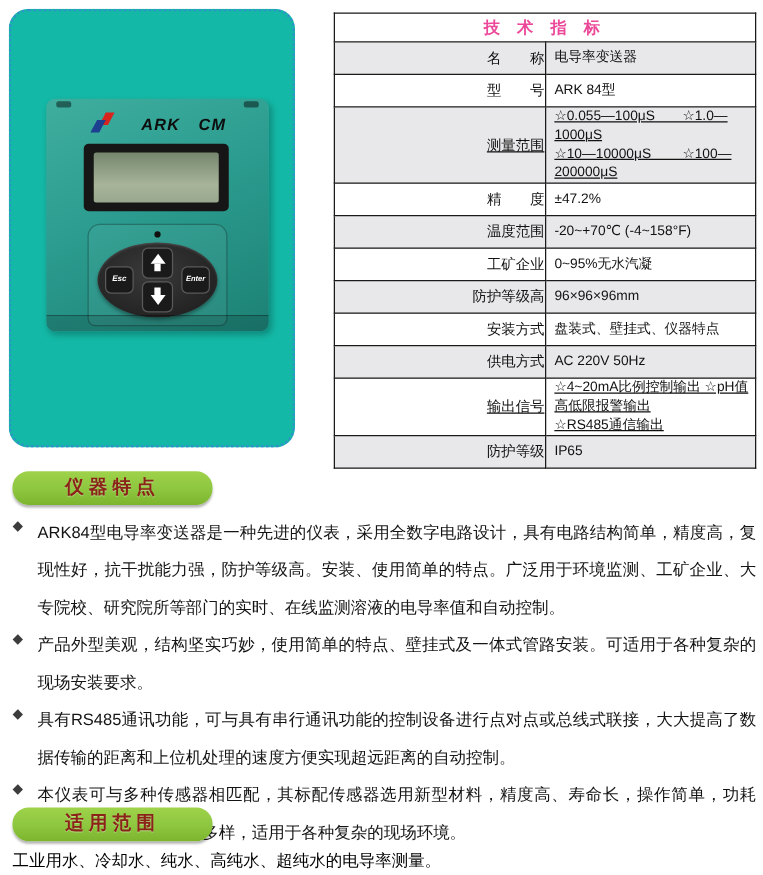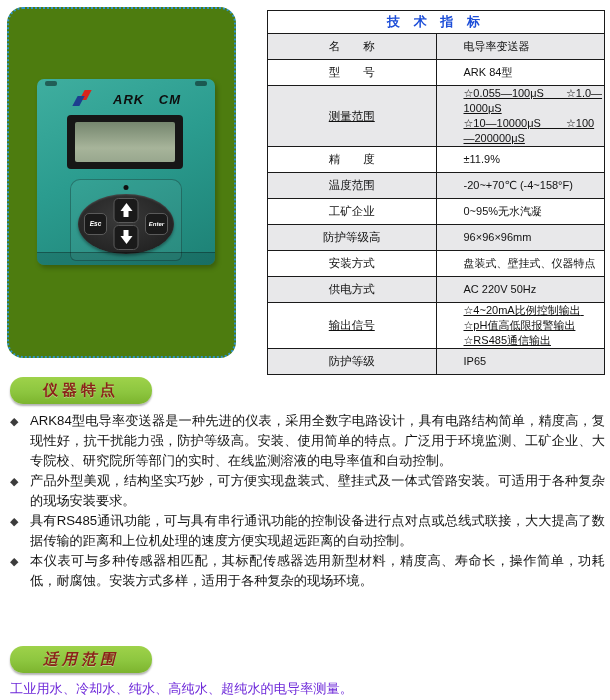--- a/index.html
+++ b/index.html
@@ -1,21 +1,21 @@
 <!DOCTYPE html>
 <html><head>
 <meta charset="utf-8">
 <style>
   * { margin:0; padding:0; box-sizing:border-box; }
   body { background:#fff; font-family:"Liberation Sans","DejaVu Sans",sans-serif; }
   .page { position:relative; width:610px; height:700px; background:#fff; overflow:hidden; }
 
   
   .photo-box { position:absolute; left:7px; top:7px; width:229px; height:351px;
-    border:2px dotted #2e93c9; border-radius:16px; background:#4d7c0f; }
+    border:2px dotted #2e93c9; border-radius:16px; background:#14b8a6; }
   .device { position:absolute; left:28px; top:70px; width:178px; height:186px;
     background:linear-gradient(155deg,#3fae9f 0%,#2b9c8f 45%,#1d8175 100%);
     border-radius:7px; box-shadow:2px 3px 5px rgba(0,0,0,.25); }
   .screw { position:absolute; top:2px; width:12px; height:5px; background:rgba(0,0,0,.45); border-radius:2px; }
   .screw.tl { left:8px; } .screw.tr { right:8px; }
   .device-label { position:absolute; top:13px; right:34px; font-size:13px; font-weight:bold;
     font-style:italic; color:#0d0d0d; letter-spacing:1px; word-spacing:10px; }
   .logo { position:absolute; left:36px; top:11px; width:18px; height:16px; }
   .logo .stripe-red { position:absolute; right:2px; top:0; width:7px; height:10px;
     background:#d8251c; transform:skewX(-28deg); }
@@ -48,48 +48,48 @@
   .arr-tri-down { width:0; height:0; margin:0 auto; border-left:6px solid transparent;
     border-right:6px solid transparent; border-top:8px solid #fff; }
   .arr-stem-top { width:5px; height:6px; margin:4px auto 0; background:#fff; }
   .bottom-strip { position:absolute; left:0; right:0; bottom:0; height:13px;
     background:rgba(0,0,0,.14); border-top:1px solid rgba(0,0,0,.3); border-radius:0 0 7px 7px; }
 
   
   .spec-table { position:absolute; left:267px; top:10px; width:338px;
     border-collapse:collapse; table-layout:fixed; }
   .spec-table td, .spec-table th { border:1px solid #1a1a1a; font-weight:normal; }
-  .spec-table th.tbl-title { height:23px; font-size:13px; font-weight:bold; color:#1d4ed8;
+  .spec-table th.tbl-title { height:23px; font-size:13px; font-weight:bold; color:#ec4899;
     letter-spacing:5px; text-align:center; background:#fff; }
-  .spec-table td.lbl { width:72px; height:26px; text-align:center; font-size:11.5px;
+  .spec-table td.lbl { width:72px; height:26px; text-align:right; font-size:11.5px;
     color:#111; white-space:pre; }
-  .spec-table td.val { font-size:11px; color:#111; padding-left:27px; white-space:pre-wrap;
+  .spec-table td.val { font-size:11px; color:#111; padding-left:7px; white-space:pre-wrap;
     line-height:15px; }
   .spec-table tr.gray td { background:#e8e8ea; }
   .spec-table tr.tall td { height:36px;text-decoration:underline; }
 
   
-  .section-btn { position:absolute; left:10px; width:142px; height:27px;
+  .section-btn { position:absolute; left:10px; width:160px; height:27px;
     background:linear-gradient(180deg,#9ed24a 0%,#8dc63f 55%,#7cb42e 100%);
     border-radius:13px; box-shadow:0 2px 2px rgba(0,0,0,.3);
     color:#8b2218; font-size:15px; font-weight:bold; letter-spacing:4px;
     text-align:center; line-height:26px; text-shadow:0 1px 0 rgba(255,255,255,.35); }
   .btn-features { top:377px; }
-  .btn-scope { top:646px;font-style:italic; }
+  .btn-scope { top:646px; }
 
   
   .feature-list { position:absolute; left:8px; top:411px; width:597px; }
   .feat { display:flex; }
   .bullet { flex:none; width:22px; padding-left:2px; font-size:11px; color:#3c3c3c;
     line-height:21px; }
   .feat.no-bullet .bullet { visibility:hidden; }
-  .feat-text { margin:0; font-size:13.2px; line-height:20px; color:#141414;
+  .feat-text { margin:0; font-size:13.2px; line-height:30px; color:#141414;
     text-align:justify; }
 
-  .scope-text { position:absolute; left:10px; top:680px; font-size:13.2px; color:#6d28d9; }
+  .scope-text { position:absolute; left:10px; top:680px; font-size:13.2px; color:#000000; }
 </style>
 </head>
 <body>
 
 <div class="page">
 
   <div class="photo-box">
     <div class="device">
       <div class="screw tl"></div>
       <div class="screw tr"></div>
@@ -133,21 +133,21 @@
       <td class="lbl">型　　号</td>
       <td class="val">ARK 84型</td>
     </tr>
     <tr class="gray tall">
       <td class="lbl">测量范围</td>
       <td class="val">☆0.055—100μS　　☆1.0—1000μS
 ☆10—10000μS　　 ☆100—200000μS</td>
     </tr>
     <tr>
       <td class="lbl">精　　度</td>
-      <td class="val">±11.9%</td>
+      <td class="val">±47.2%</td>
     </tr>
     <tr class="gray">
       <td class="lbl">温度范围</td>
       <td class="val">-20~+70℃ (-4~158°F)</td>
     </tr>
     <tr>
       <td class="lbl">工矿企业</td>
       <td class="val">0~95%无水汽凝</td>
     </tr>
     <tr class="gray">
@@ -176,21 +176,21 @@
 
   <div class="section-btn btn-features">仪器特点</div>
 
   <div class="feature-list">
     <div class="feat">
       <span class="bullet">◆</span>
       <p class="feat-text">ARK84型电导率变送器是一种先进的仪表，采用全数字电路设计，具有电路结构简单，精度高，复现性好，抗干扰能力强，防护等级高。安装、使用简单的特点。广泛用于环境监测、工矿企业、大专院校、研究院所等部门的实时、在线监测溶液的电导率值和自动控制。</p>
     </div>
     <div class="feat">
       <span class="bullet">◆</span>
-      <p class="feat-text">产品外型美观，结构坚实巧妙，可方便实现盘装式、壁挂式及一体式管路安装。可适用于各种复杂的现场安装要求。</p>
+      <p class="feat-text">产品外型美观，结构坚实巧妙，使用简单的特点、壁挂式及一体式管路安装。可适用于各种复杂的现场安装要求。</p>
     </div>
     <div class="feat">
       <span class="bullet">◆</span>
       <p class="feat-text">具有RS485通讯功能，可与具有串行通讯功能的控制设备进行点对点或总线式联接，大大提高了数据传输的距离和上位机处理的速度方便实现超远距离的自动控制。</p>
     </div>
     <div class="feat">
       <span class="bullet">◆</span>
       <p class="feat-text">本仪表可与多种传感器相匹配，其标配传感器选用新型材料，精度高、寿命长，操作简单，功耗低，耐腐蚀。安装方式多样，适用于各种复杂的现场环境。</p>
     </div>
   </div>

